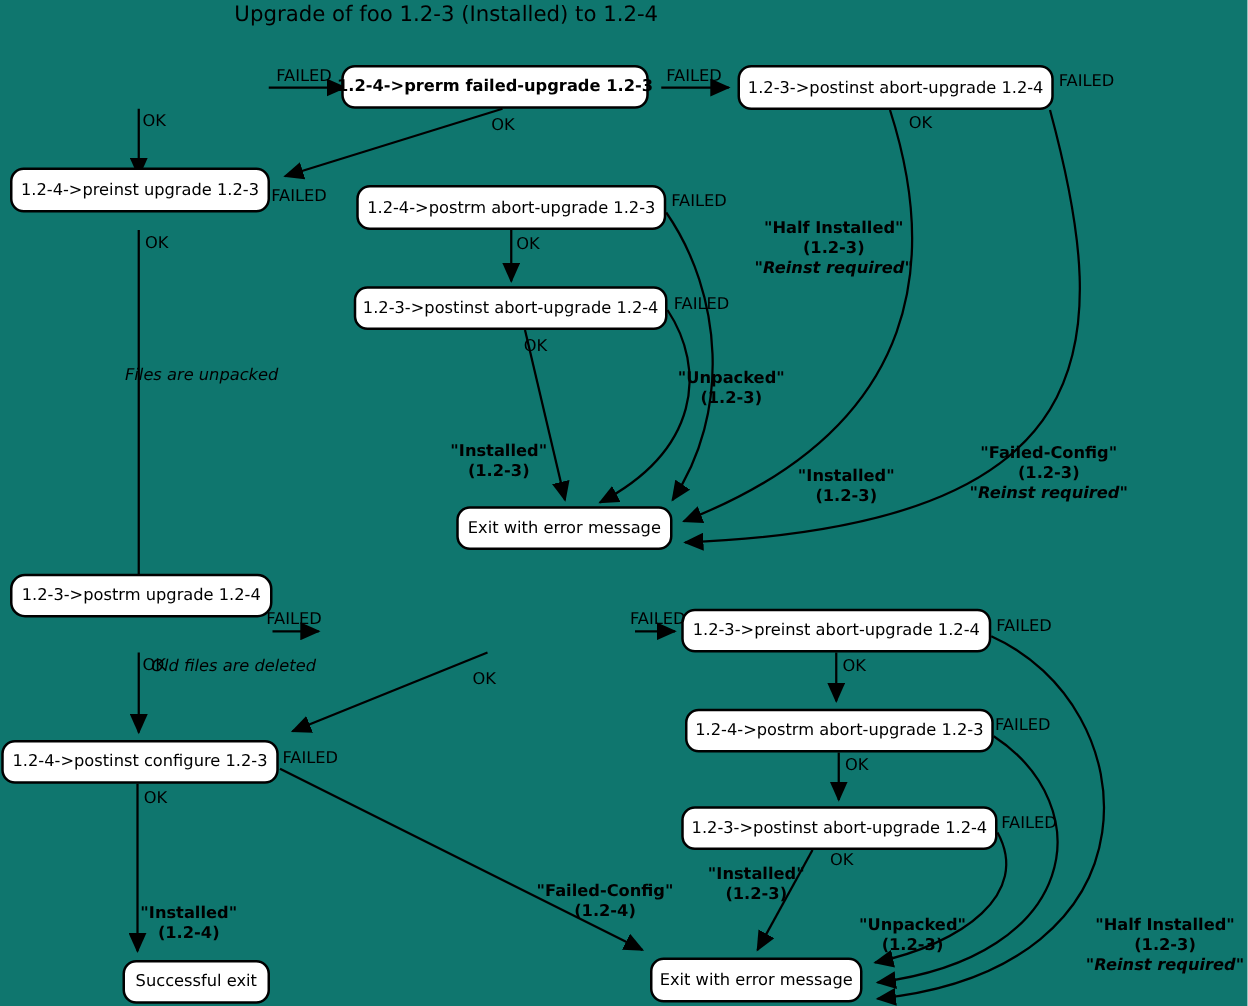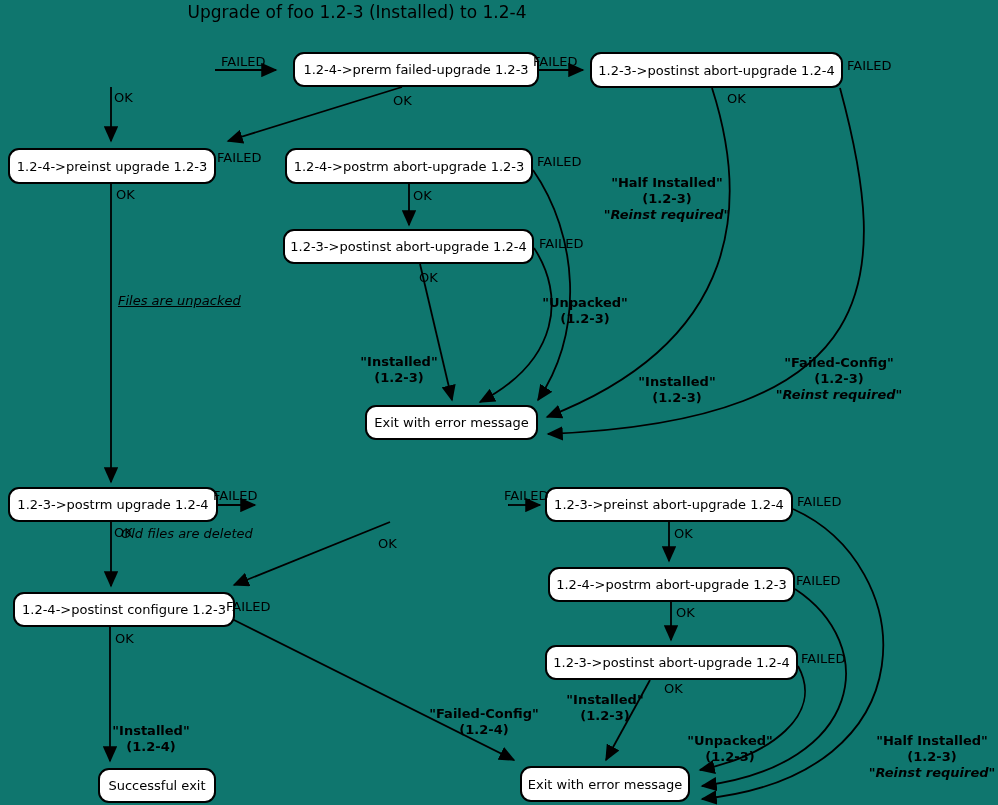--- a/index.html
+++ b/index.html
@@ -49,29 +49,29 @@
     <path class="edge" d="M669 522 V561" marker-end="url(#arr)"></path>
     <path class="edge" d="M671 602 V640" marker-end="url(#arr)"></path>
     <path class="edge" d="M110 627 V761" marker-end="url(#arr)"></path>
     <path class="edge" d="M224 615 L514 760" marker-end="url(#arr)"></path>
     <path class="edge" d="M650 680 L606 760" marker-end="url(#arr)"></path>
     <path class="edge" d="M798 666 C825 715 770 755 700 770" marker-end="url(#arr)"></path>
     <path class="edge" d="M795 589 C880 645 865 765 702 786" marker-end="url(#arr)"></path>
     <path class="edge" d="M793 509 C918 565 935 775 702 799" marker-end="url(#arr)"></path>
   </svg>
 
-  <div class="node" style="left:293px;top:52px;width:246px;height:35px;">1.2-4-&gt;prerm failed-upgrade 1.2-3</div>
+  <div class="node" style="left:273px;top:52px;width:246px;height:35px;font-weight:bold;">1.2-4-&gt;prerm failed-upgrade 1.2-3</div>
   <div class="node" style="left:590px;top:52px;width:253px;height:36px;">1.2-3-&gt;postinst abort-upgrade 1.2-4</div>
-  <div class="node" style="left:8px;top:148px;width:208px;height:36px;">1.2-4-&gt;preinst upgrade 1.2-3</div>
+  <div class="node" style="left:8px;top:134px;width:208px;height:36px;">1.2-4-&gt;preinst upgrade 1.2-3</div>
   <div class="node" style="left:285px;top:148px;width:248px;height:36px;">1.2-4-&gt;postrm abort-upgrade 1.2-3</div>
   <div class="node" style="left:283px;top:229px;width:251px;height:35px;">1.2-3-&gt;postinst abort-upgrade 1.2-4</div>
   <div class="node" style="left:365px;top:405px;width:173px;height:35px;">Exit with error message</div>
-  <div class="node" style="left:8px;top:487px;width:210px;height:35px;">1.2-3-&gt;postrm upgrade 1.2-4</div>
+  <div class="node" style="left:8px;top:459px;width:210px;height:35px;border-radius:12px;">1.2-3-&gt;postrm upgrade 1.2-4</div>
   <div class="node" style="left:545px;top:487px;width:248px;height:35px;">1.2-3-&gt;preinst abort-upgrade 1.2-4</div>
-  <div class="node" style="left:13px;top:592px;width:222px;height:35px;">1.2-4-&gt;postinst configure 1.2-3</div>
+  <div class="node" style="left:1px;top:592px;width:222px;height:35px;">1.2-4-&gt;postinst configure 1.2-3</div>
   <div class="node" style="left:548px;top:567px;width:247px;height:35px;">1.2-4-&gt;postrm abort-upgrade 1.2-3</div>
   <div class="node" style="left:545px;top:645px;width:253px;height:35px;">1.2-3-&gt;postinst abort-upgrade 1.2-4</div>
   <div class="node" style="left:50px;top:768px;width:118px;height:35px;margin-left:48px;">Successful exit</div>
   <div class="node" style="left:520px;top:766px;width:170px;height:36px;">Exit with error message</div>
 
   <div class="elabel" style="left:221px;top:54px;">FAILED</div>
   <div class="elabel" style="left:533px;top:54px;">FAILED</div>
   <div class="elabel" style="left:847px;top:58px;">FAILED</div>
   <div class="elabel" style="left:114px;top:90px;">OK</div>
   <div class="elabel" style="left:393px;top:93px;">OK</div>
@@ -132,16 +132,16 @@
   <div class="state" style="left:730px;top:733px;">
     <div>"Unpacked"</div>
     <div>(1.2-3)</div>
   </div>
   <div class="state" style="left:932px;top:733px;">
     <div>"Half Installed"</div>
     <div>(1.2-3)</div>
     <div class="it">"Reinst required"</div>
   </div>
 
-  <div class="ann" style="left:118px;top:293px;text-decoration:underline;">Files are unpacked</div>
+  <div class="ann" style="left:100px;top:293px;">Files are unpacked</div>
   <div class="ann" style="left:121px;top:526px;">Old files are deleted</div>
 
 </div>
 
 </body></html>

